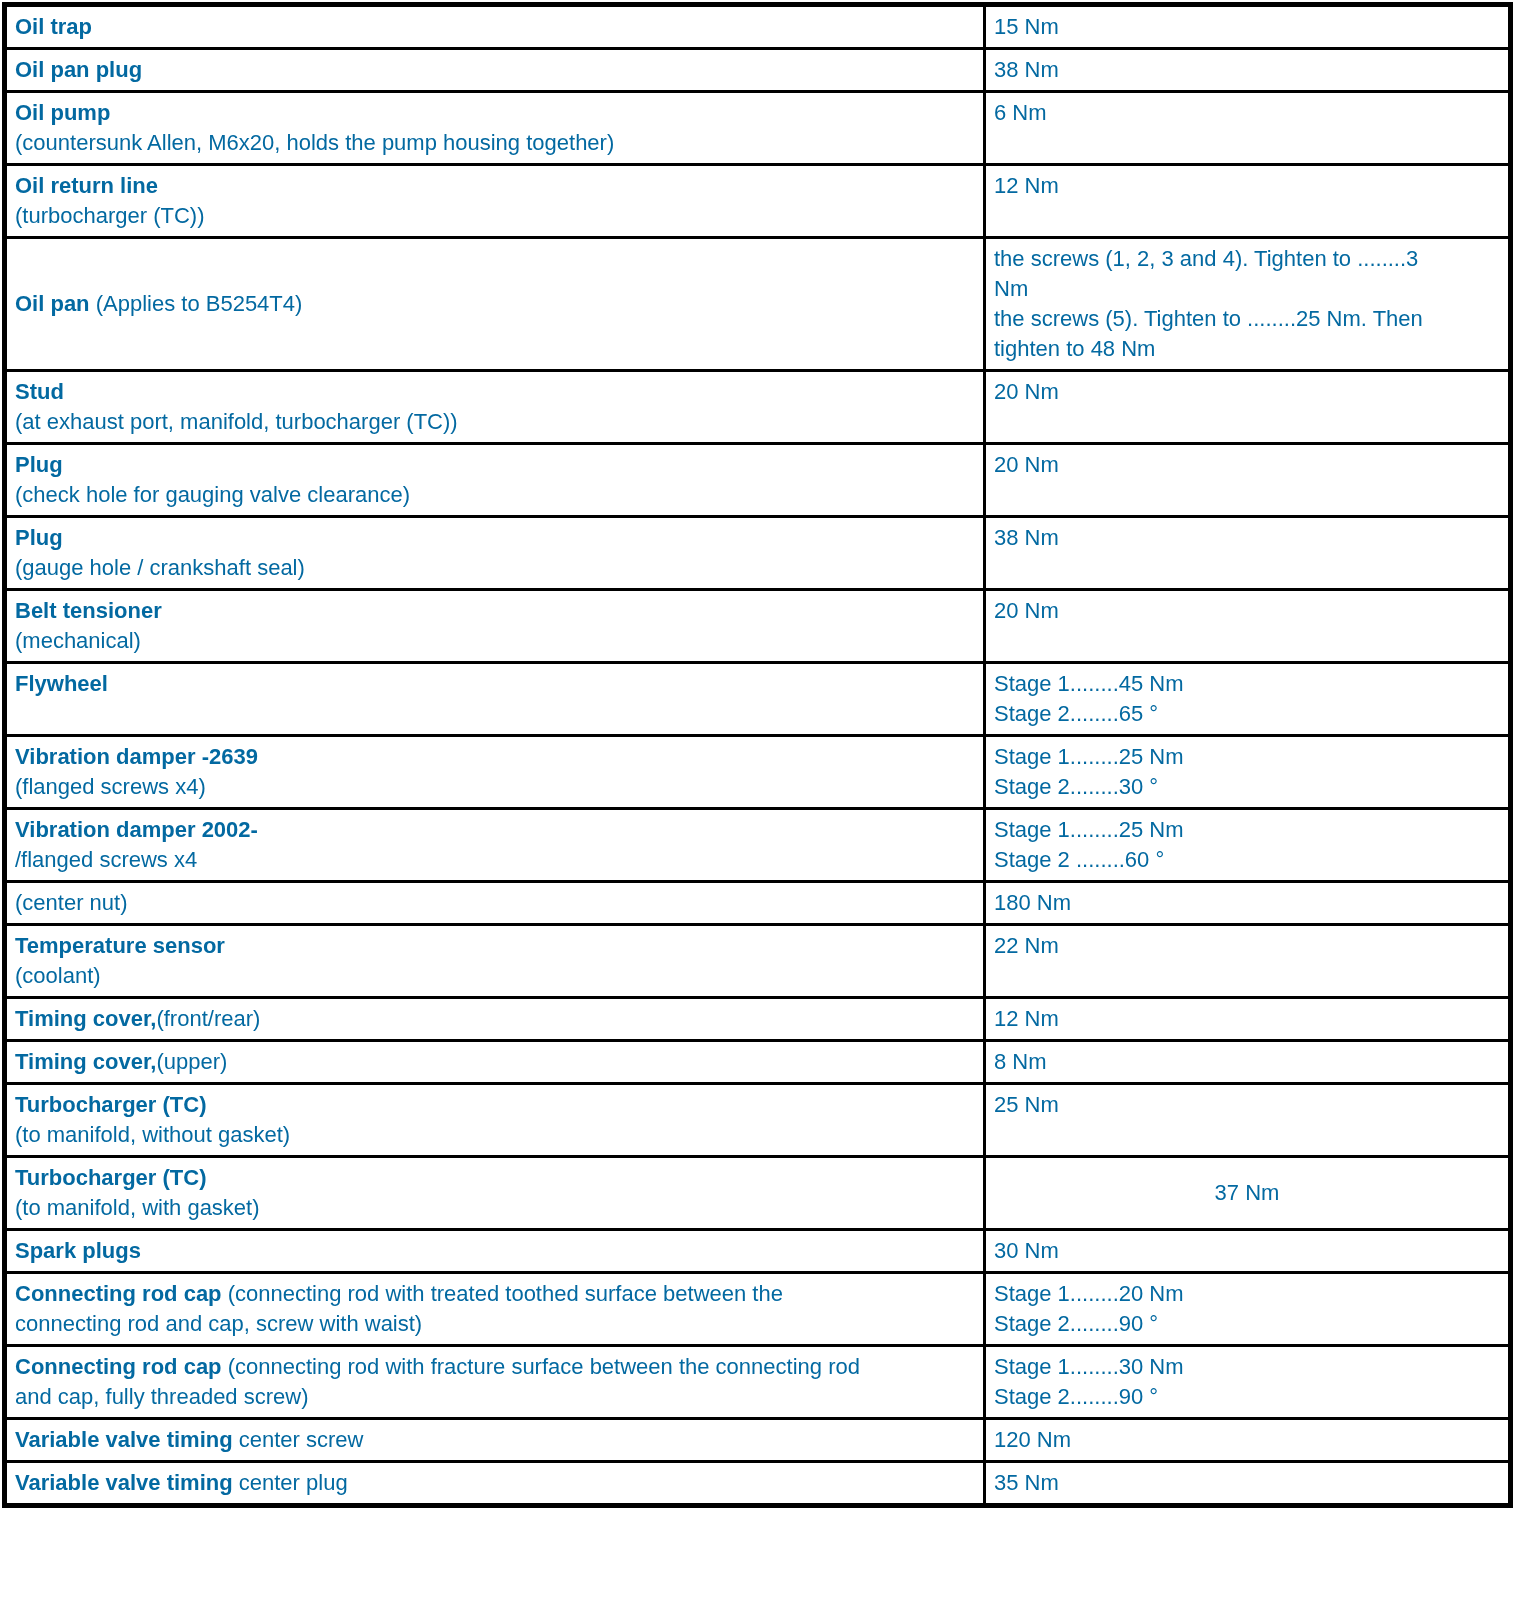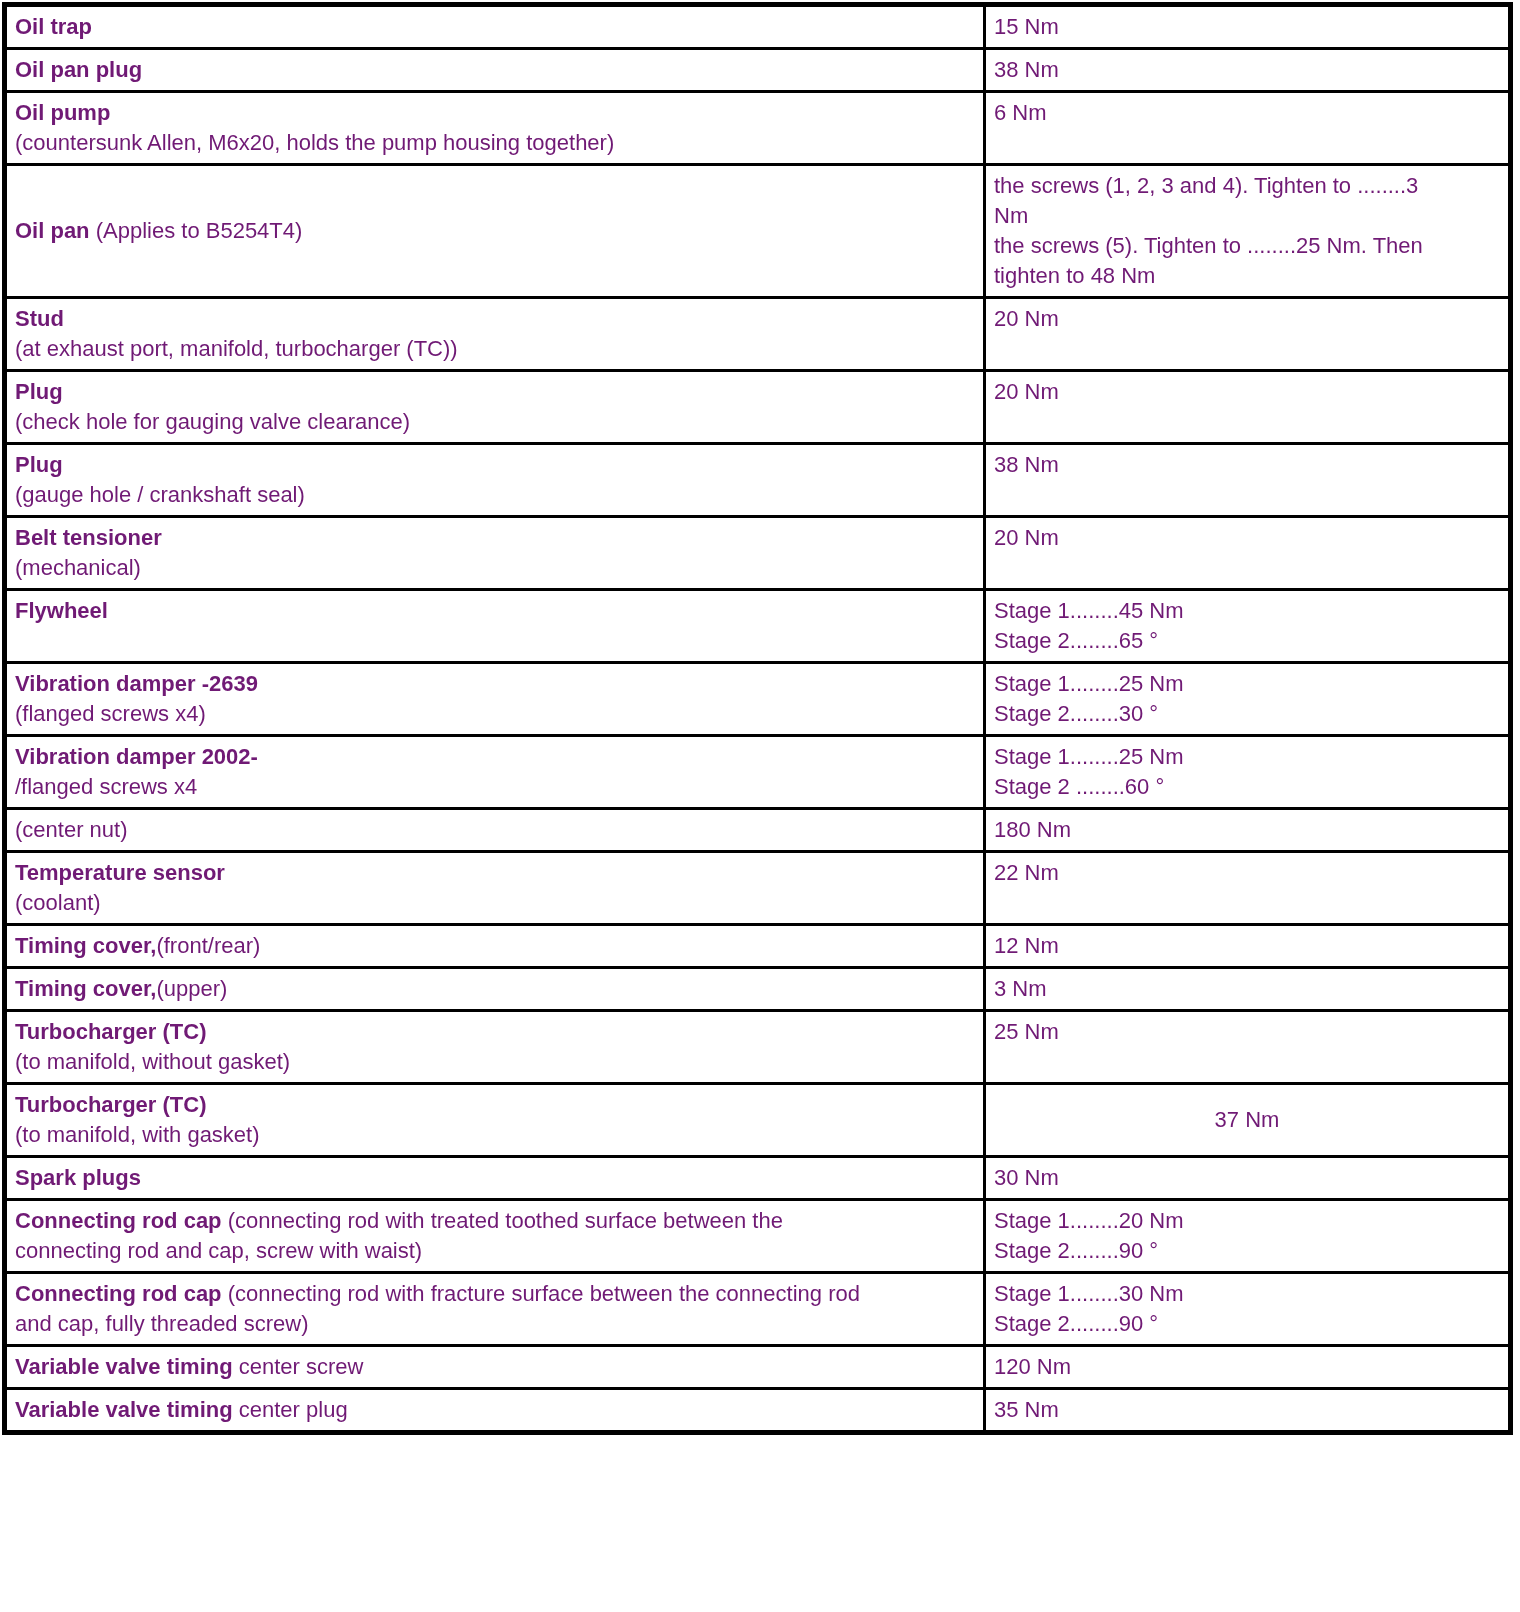--- a/index.html
+++ b/index.html
@@ -24,21 +24,21 @@
     background: #ffffff;
   }
   table.spec-table col.c-component { width: 980px; }
   table.spec-table col.c-torque { width: 526px; }
   table.spec-table td {
     border: 3px solid #000000;
     vertical-align: top;
     padding: 5px 8px;
     font-size: 22px;
     line-height: 30px;
-    color: #701a75;
+    color: #0369a1;
     overflow: hidden;
   }
   .bn { font-weight: bold; }
   .text-line { white-space: normal; }
 </style>
 </head>
 <body style="background: rgb(255, 255, 255);">
 
 <div class="sheet">
   <table class="spec-table" style="border-color: rgb(0, 0, 0);">
@@ -66,20 +66,29 @@
         <tr>
           <td>
             <div class="text-line"><span class="bn">Oil pump</span></div>
             <div class="text-line"><span>(countersunk Allen, M6x20, holds the pump housing together)</span></div>
           </td>
           <td>
             <div class="text-line"><span>6 Nm</span></div>
           </td>
         </tr>
         <tr>
+          <td>
+            <div class="text-line"><span class="bn">Oil return line</span></div>
+            <div class="text-line"><span>(turbocharger (TC))</span></div>
+          </td>
+          <td>
+            <div class="text-line"><span>12 Nm</span></div>
+          </td>
+        </tr>
+        <tr>
           <td style="vertical-align: middle;">
             <div class="text-line"><span class="bn">Oil pan </span><span>(Applies to B5254T4)</span></div>
           </td>
           <td>
             <div class="text-line"><span>the screws (1, 2, 3 and 4). Tighten to ........3</span></div>
             <div class="text-line"><span>Nm</span></div>
             <div class="text-line"><span>the screws (5). Tighten to ........25 Nm. Then</span></div>
             <div class="text-line"><span>tighten to 48 Nm</span></div>
           </td>
         </tr>
@@ -171,21 +180,21 @@
           </td>
           <td>
             <div class="text-line"><span>12 Nm</span></div>
           </td>
         </tr>
         <tr>
           <td>
             <div class="text-line"><span class="bn">Timing cover,</span><span>(upper)</span></div>
           </td>
           <td>
-            <div class="text-line"><span>3 Nm</span></div>
+            <div class="text-line"><span>8 Nm</span></div>
           </td>
         </tr>
         <tr>
           <td>
             <div class="text-line"><span class="bn">Turbocharger (TC)</span></div>
             <div class="text-line"><span>(to manifold, without gasket)</span></div>
           </td>
           <td>
             <div class="text-line"><span>25 Nm</span></div>
           </td>

